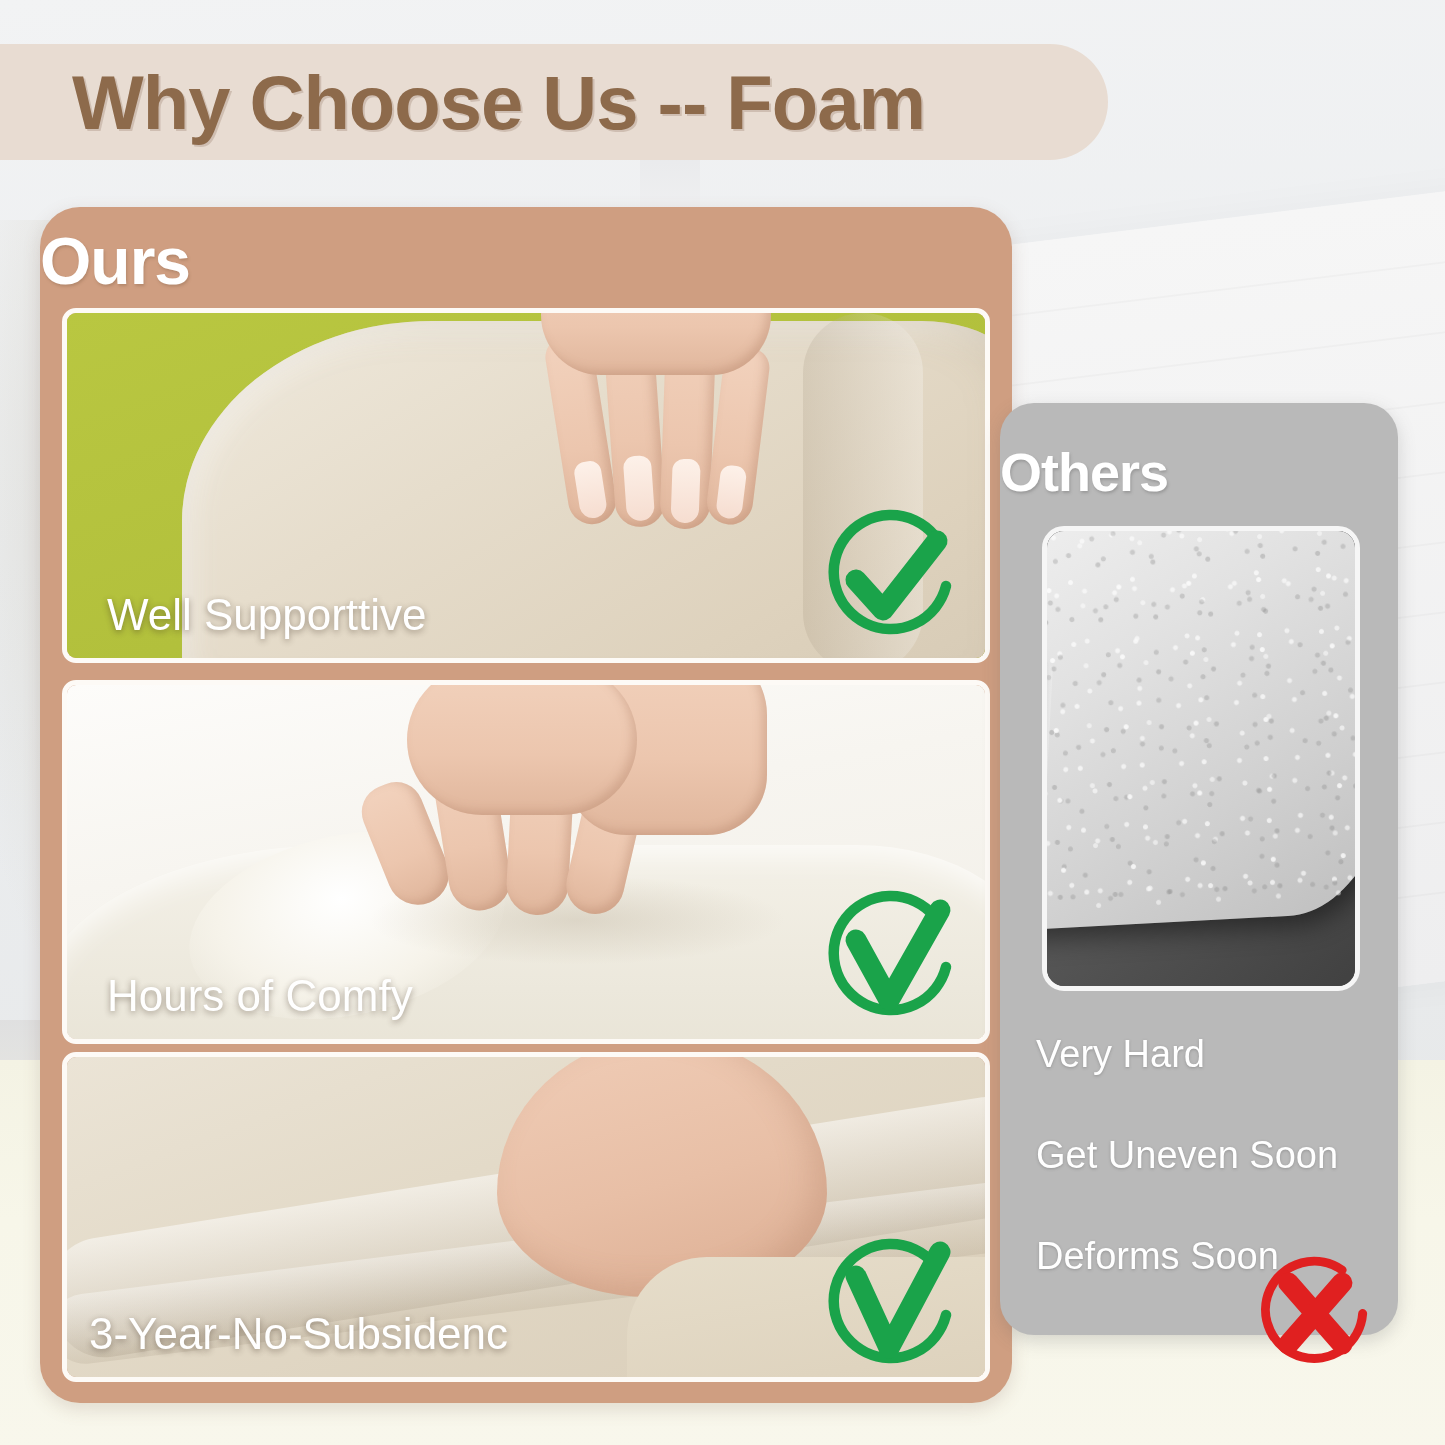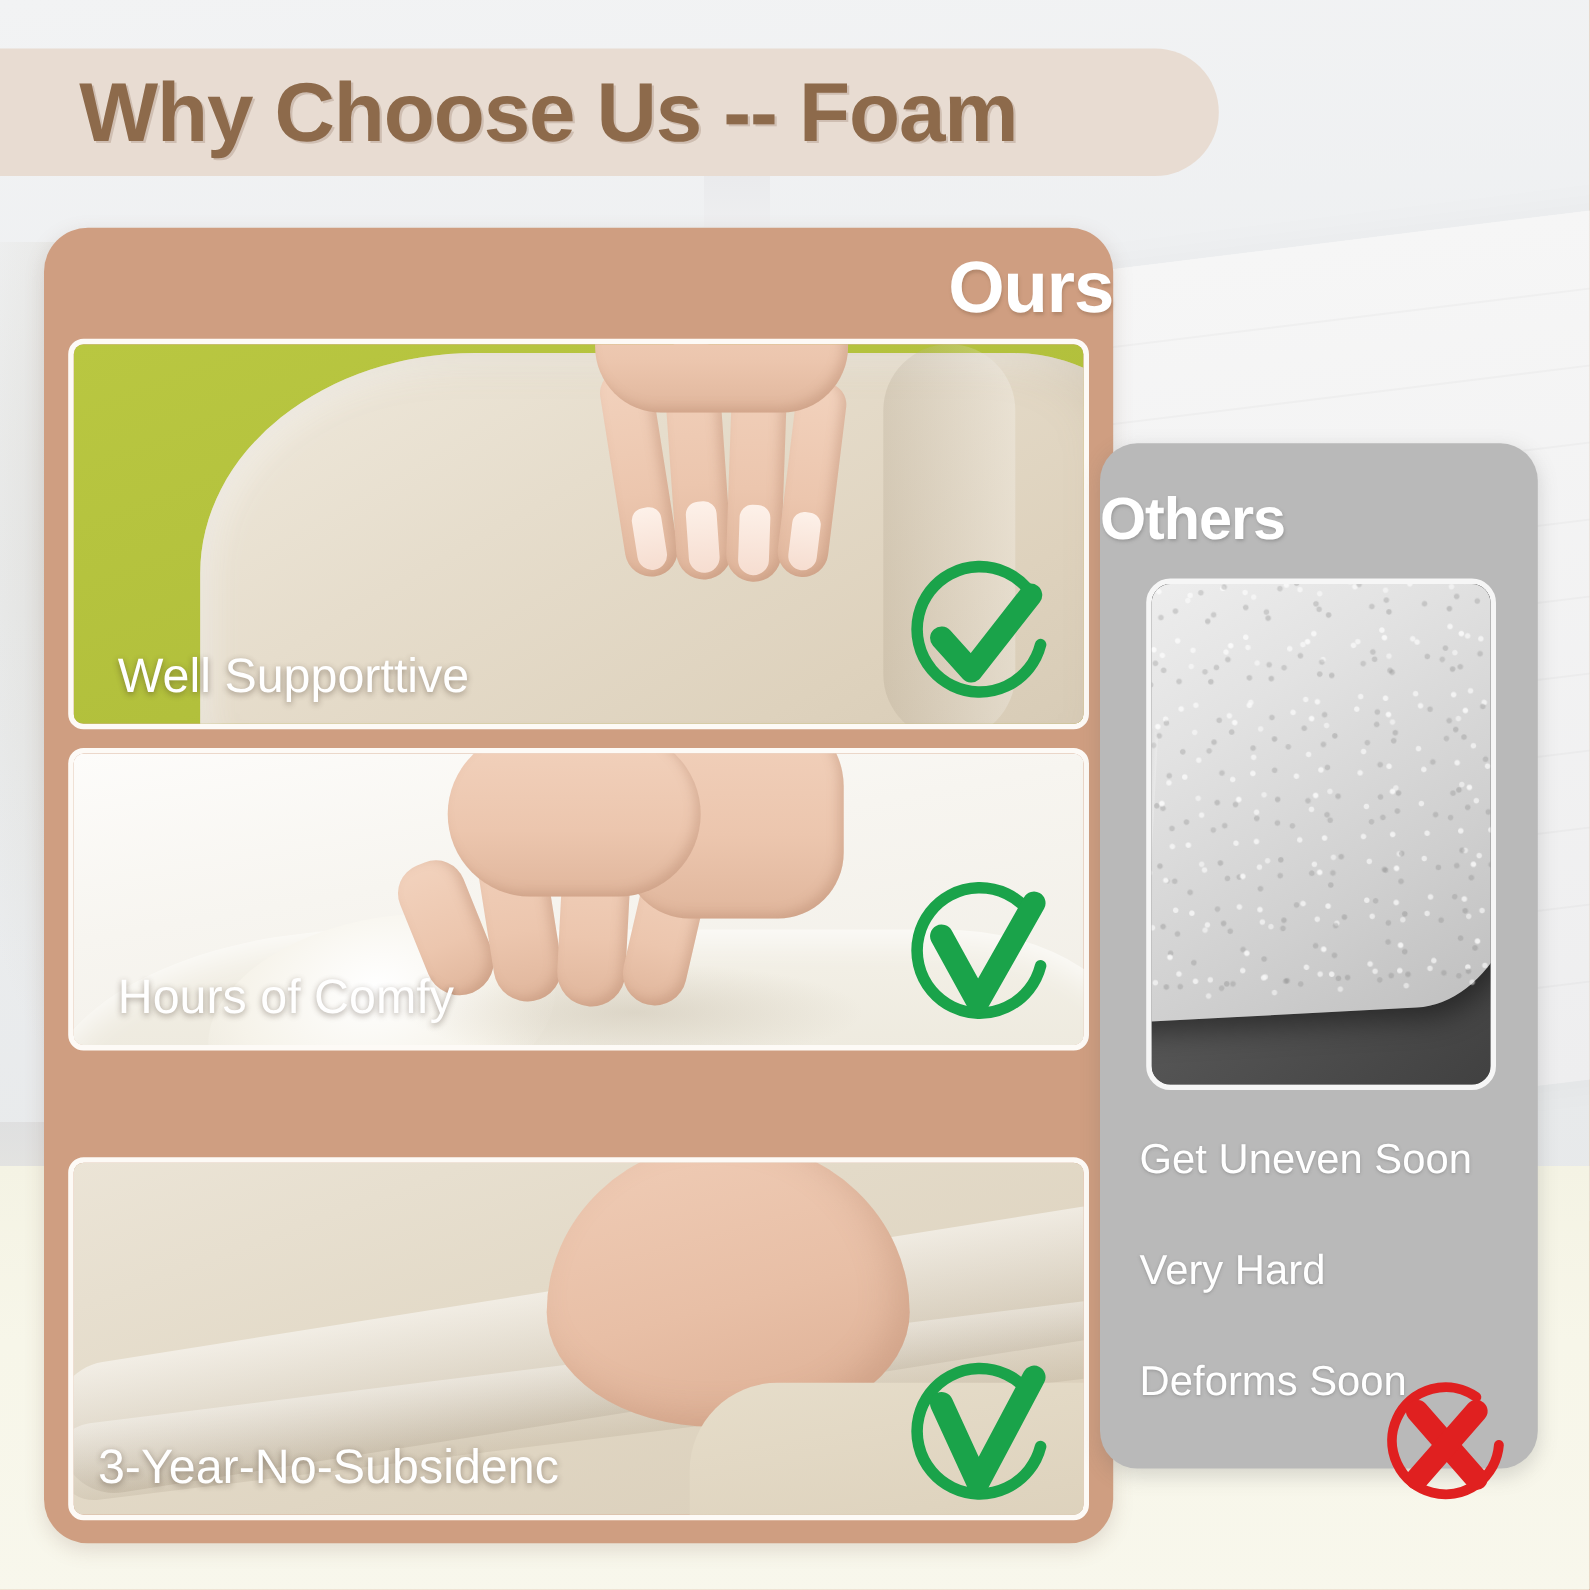--- a/index.html
+++ b/index.html
@@ -82,33 +82,33 @@
 
   
   #ours-panel {
     position:absolute; left:40px; top:207px; width:972px; height:1196px;
     background:#cf9e81;
     border-radius:40px;
     box-shadow:0 6px 18px rgba(120,90,70,.18);
   }
   #ours-title {
     position:absolute; left:0; top:16px; width:100%;
-    text-align:right;
+    text-align:left;
     font-size:66px; font-weight:bold; color:#ffffff;
     letter-spacing:-1px;
     text-shadow:1px 2px 3px rgba(130,95,70,.35);
   }
   .photo-card {
     position:absolute; left:22px; width:928px;
     border-radius:14px;
     border:5px solid #fdfaf6;
     overflow:hidden;
   }
   #card-1 { top:101px; height:355px; }
-  #card-2 { top:473px; height:275px;padding-left:32px; }
+  #card-2 { top:473px; height:364px;padding-left:32px; }
   #card-3 { top:845px; height:330px; }
 
   .card-caption {
     position:absolute; left:40px; bottom:18px;
     font-size:44px; color:#ffffff;
     text-shadow:0 2px 6px rgba(60,45,30,.45);
     white-space:nowrap;
     z-index:6;
   }
   #card-3 .card-caption { left:22px; }
@@ -389,17 +389,17 @@
 
   <div id="x-wrap">
     <svg viewBox="0 0 100 100" width="128" height="128">
       <path d="M72 18 A38 38 0 1 0 88 52" fill="none" stroke="#e02020" stroke-width="7" stroke-linecap="round"></path>
       <path d="M30 28 L72 76" fill="none" stroke="#e02020" stroke-width="16" stroke-linecap="round"></path>
       <path d="M72 28 L30 76" fill="none" stroke="#e02020" stroke-width="16" stroke-linecap="round"></path>
     </svg>
   </div>
 
   <div class="others-list">
+    <div class="others-item">Very Hard</div>
     <div class="others-item">Get Uneven Soon</div>
-    <div class="others-item">Very Hard</div>
     <div class="others-item">Deforms Soon</div>
   </div>
 </div>
 
 </body></html>

